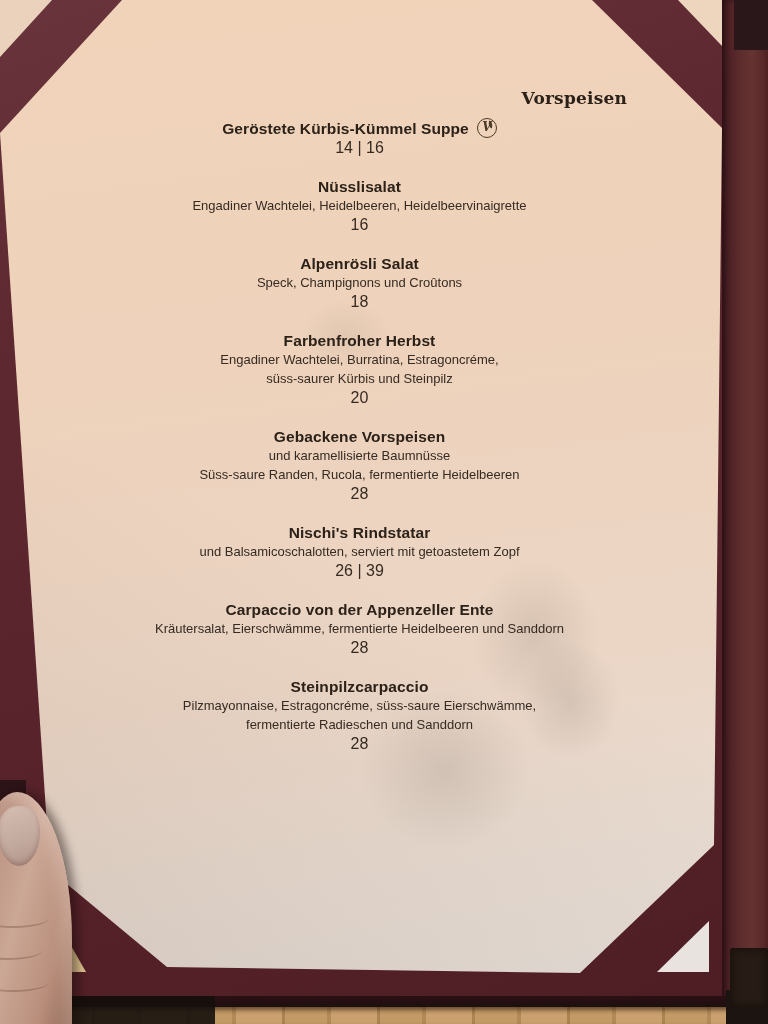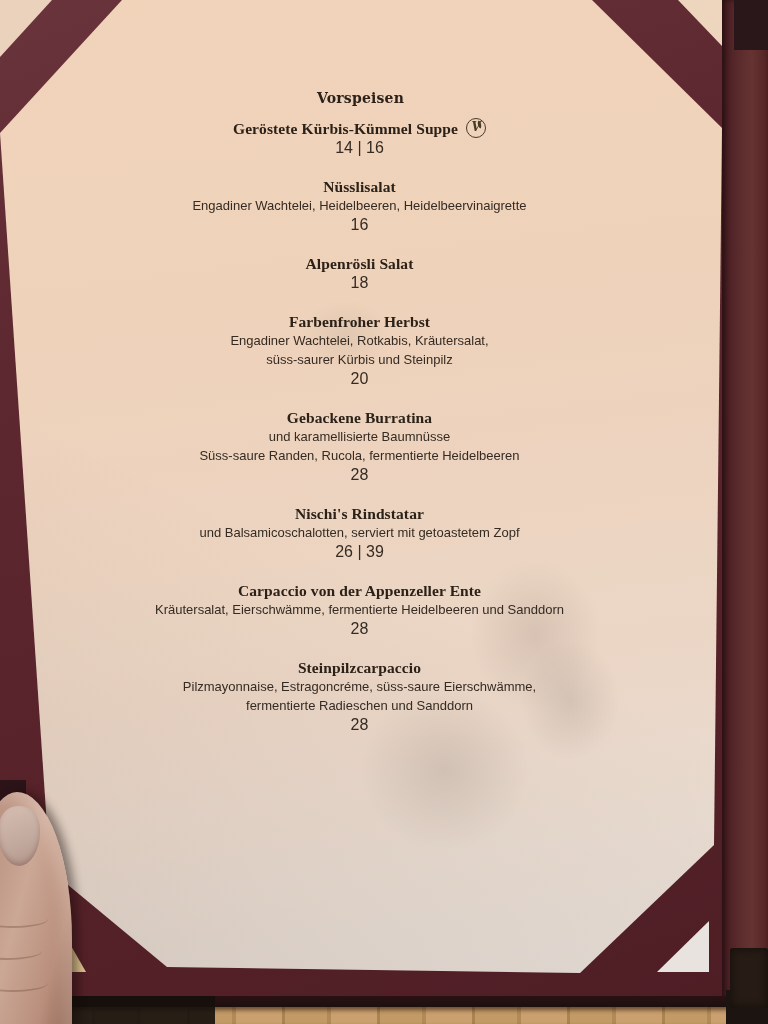--- a/index.html
+++ b/index.html
@@ -55,27 +55,27 @@
     background:linear-gradient(205deg,rgba(255,255,255,0) 55%,rgba(80,55,40,.07) 80%,rgba(80,55,40,.14) 100%);
   }
   .smudge{position:absolute;border-radius:50%;pointer-events:none;
     background:radial-gradient(closest-side,rgba(95,85,75,.15),rgba(95,85,75,0));}
   
   .menu-content{
     position:absolute;left:92px;top:88px;width:535px;
     color:#2b2118;text-align:center;
   }
   .section-title{
-    text-align:center;margin:0 0 10px 2px;
+    text-align:right;margin:0 0 10px 2px;
     font-family:"DejaVu Serif","Liberation Serif",serif;
-    font-weight:bold;font-size:14px;line-height:20px;letter-spacing:.2px;
+    font-weight:bold;font-size:17px;line-height:20px;letter-spacing:.2px;
   }
   .menu-item{margin:0 0 20px 0;}
   .item-title{
-    font-family:Liberation Serif, serif;
+    font-family:Liberation Sans, sans-serif;
     font-weight:bold;font-size:15.5px;line-height:19px;letter-spacing:.1px;
     display:inline-block;
   }
   .item-desc{font-size:13px;line-height:19px;color:#352b23;}
   .item-price{font-size:16px;line-height:19px;color:#352b23;}
   .vegan-badge{
     display:inline-block;vertical-align:-4px;margin-left:8px;
     width:20px;height:20px;border:1.4px solid #4a3a28;border-radius:50%;
     position:relative;box-sizing:border-box;
   }
@@ -143,32 +143,35 @@
         </div>
         <div class="menu-item">
           <div><span class="item-title">Nüsslisalat</span></div>
           <div class="item-desc">
             <div>Engadiner Wachtelei, Heidelbeeren, Heidelbeervinaigrette</div>
           </div>
           <div class="item-price">16</div>
         </div>
         <div class="menu-item">
           <div><span class="item-title">Alpenrösli Salat</span></div>
+          <div class="item-desc">
+            <div>Speck, Champignons und Croûtons</div>
+          </div>
           <div class="item-price">18</div>
         </div>
         <div class="menu-item">
           <div><span class="item-title">Farbenfroher Herbst</span></div>
           <div class="item-desc">
-            <div>Engadiner Wachtelei, Rotkabis, Kräutersalat,</div>
+            <div>Engadiner Wachtelei, Burratina, Estragoncréme,</div>
             <div>süss-saurer Kürbis und Steinpilz</div>
           </div>
           <div class="item-price">20</div>
         </div>
         <div class="menu-item">
-          <div><span class="item-title">Gebackene Burratina</span></div>
+          <div><span class="item-title">Gebackene Vorspeisen</span></div>
           <div class="item-desc">
             <div>und karamellisierte Baumnüsse</div>
             <div>Süss-saure Randen, Rucola, fermentierte Heidelbeeren</div>
           </div>
           <div class="item-price">28</div>
         </div>
         <div class="menu-item">
           <div><span class="item-title">Nischi's Rindstatar</span></div>
           <div class="item-desc">
             <div>und Balsamicoschalotten, serviert mit getoastetem Zopf</div>

